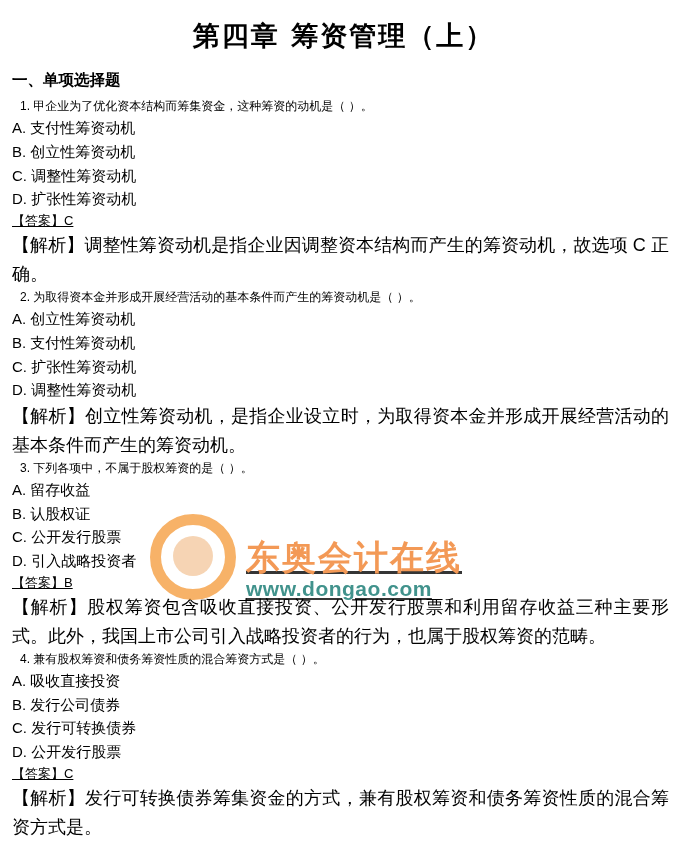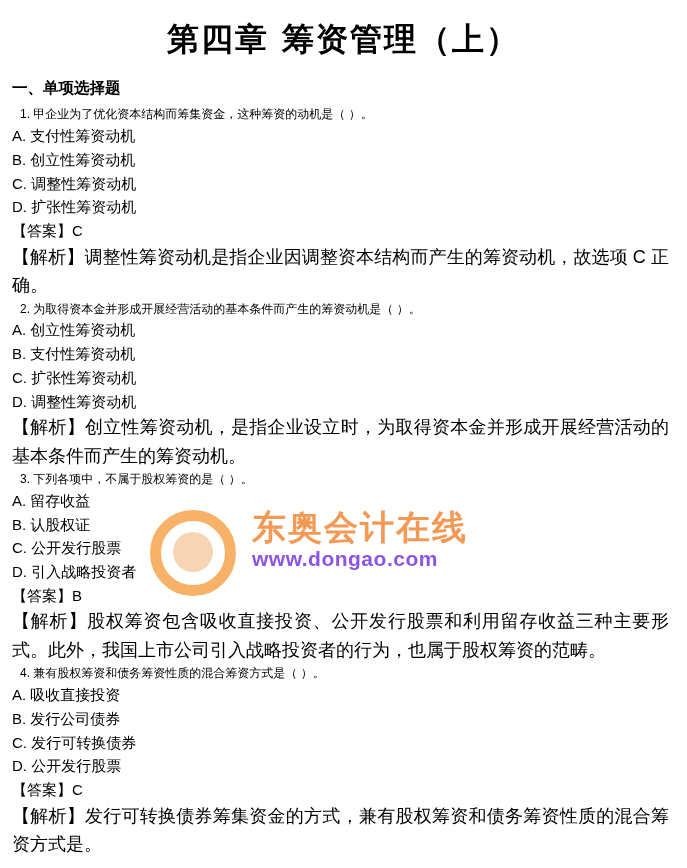--- a/index.html
+++ b/index.html
@@ -17,21 +17,21 @@
   }
   .page {
     position: relative;
     width: 687px;
     height: 868px;
     padding: 0;
     box-sizing: border-box;
   }
   .doc-title {
     text-align: center;
-    font-size: 32px;
+    font-size: 27px;
     font-weight: bold;
     letter-spacing: 2px;
     margin: 18px 0 14px 0;
     font-family: "DejaVu Sans", sans-serif;
   }
   .content {
     padding: 0 18px 0 12px;
   }
   .section-heading {
     font-size: 15.5px;
@@ -42,40 +42,42 @@
   .q-line {
     font-size: 12px;
     line-height: 1.58;
     margin-left: 8px;
   }
   .opt-line {
     font-size: 15px;
     line-height: 1.58;
   }
   .ans-line {
-    font-size: 15px;
+    font-size: 13px;
     line-height: 1.58;
+    text-decoration: underline;
   }
   .exp-line {
     font-size: 18px;
     line-height: 1.58;
     text-align: justify;
   }
   
   .watermark {
     position: absolute;
     left: 150px;
     top: 492px;
     width: 400px;
     height: 90px;
     pointer-events: none;
     display: flex;
-    align-items: flex-start;
-    gap: 16px;
+    align-items: flex-end;
+    gap: 10px;
     opacity: 0.88;
+    text-decoration: underline;
   }
   .wm-logo {
     position: relative;
     width: 86px;
     height: 86px;
     flex: 0 0 86px;
   }
   .wm-ring {
     position: absolute;
     left: 0; top: 0;
@@ -105,21 +107,21 @@
     font-size: 34px;
     font-weight: bold;
     color: #f07f2a;
     letter-spacing: 2px;
     font-family: "DejaVu Sans", sans-serif;
     opacity: 0.9;
   }
   .wm-url {
     font-size: 21px;
     font-weight: bold;
-    color: #6d28d9;
+    color: #0f766e;
     letter-spacing: 0.5px;
     opacity: 0.9;
     margin-top: 2px;
   }
 </style>
 </head>
 <body>
 
 <div class="page">
 

